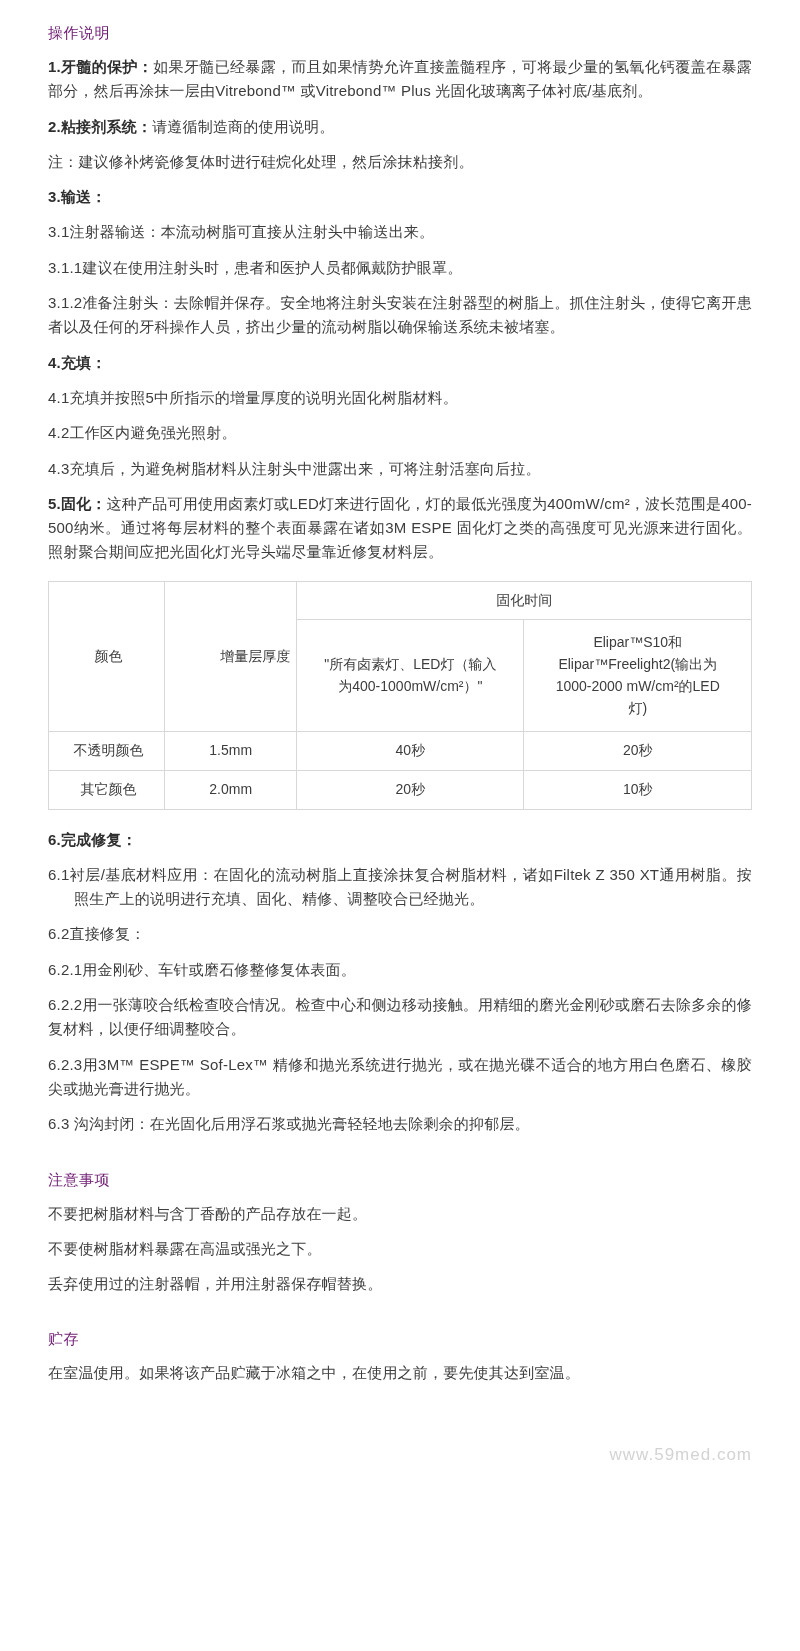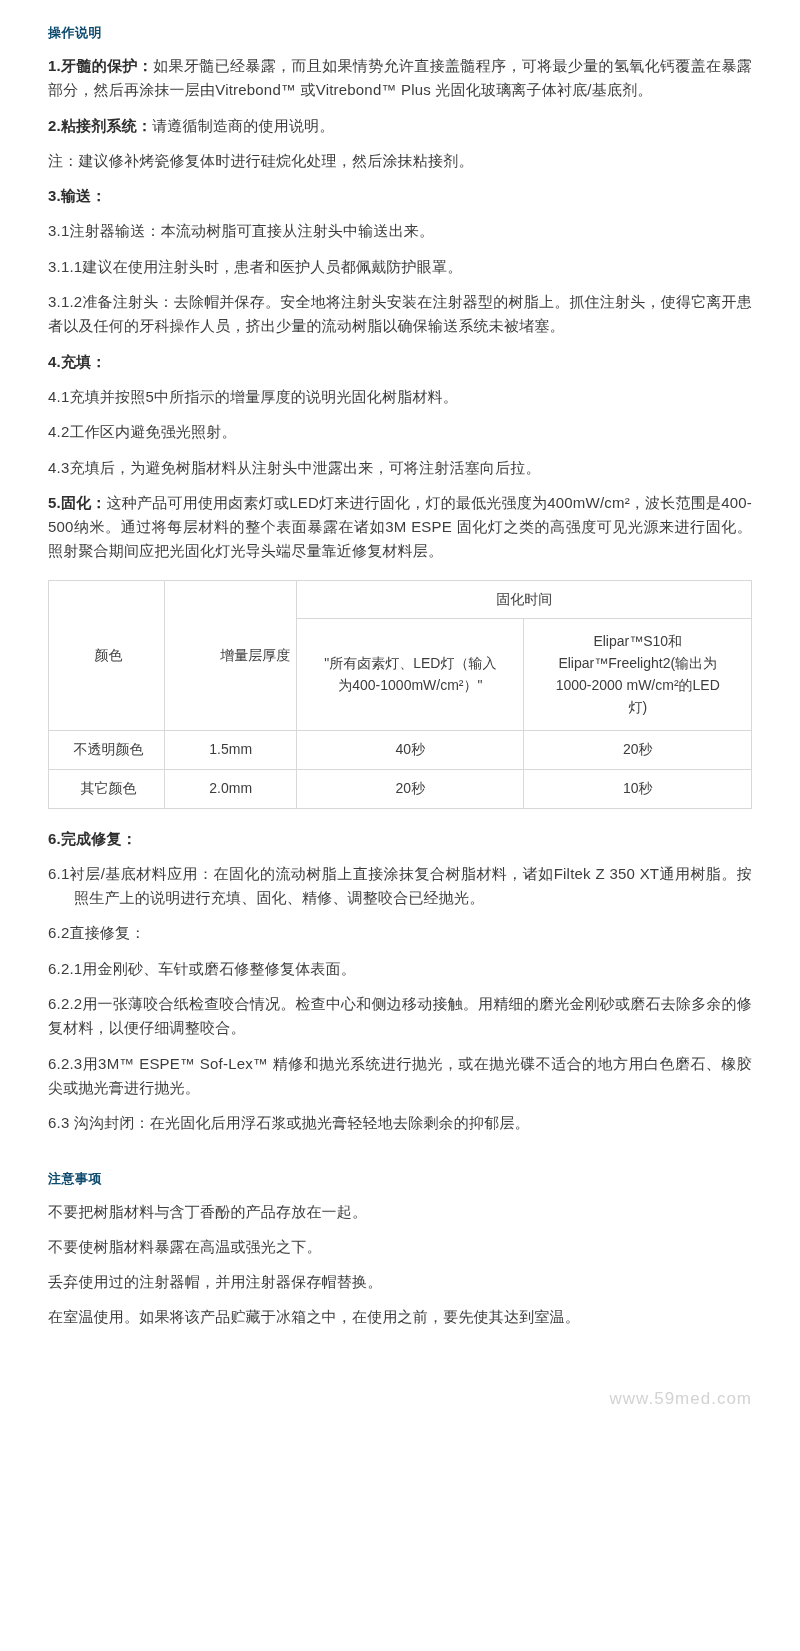--- a/index.html
+++ b/index.html
@@ -14,23 +14,23 @@
     color: #3a3a3a;
     -webkit-font-smoothing: antialiased;
   }
   .page {
     width: 800px;
     box-sizing: border-box;
     padding: 18px 48px 10px 48px;
     position: relative;
   }
   .section-head {
-    color: #0c4a6e;
-    font-size: 13px;
-    font-weight: bold;
+    color: #701a75;
+    font-size: 15px;
+    font-weight: normal;
     margin: 6px 0 12px 0;
     letter-spacing: 0.5px;
   }
   .section-head.spaced {
     margin-top: 34px;
   }
   p.line {
     margin: 4px 0 11px 0;
     font-size: 15px;
     line-height: 1.62;
@@ -163,20 +163,21 @@
     <p class="line">6.3 沟沟封闭：在光固化后用浮石浆或抛光膏轻轻地去除剩余的抑郁层。</p>
   </div>
 
   <div class="section-head spaced">注意事项</div>
   <div class="block">
     <p class="line">不要把树脂材料与含丁香酚的产品存放在一起。</p>
     <p class="line">不要使树脂材料暴露在高温或强光之下。</p>
     <p class="line">丢弃使用过的注射器帽，并用注射器保存帽替换。</p>
   </div>
 
+  <div class="section-head spaced">贮存</div>
   <div class="block">
     <p class="line">在室温使用。如果将该产品贮藏于冰箱之中，在使用之前，要先使其达到室温。</p>
   </div>
 
   <div class="tail-space"></div>
 
   <div class="watermark">www.59med.com</div>
 </div>
 
 </body></html>

